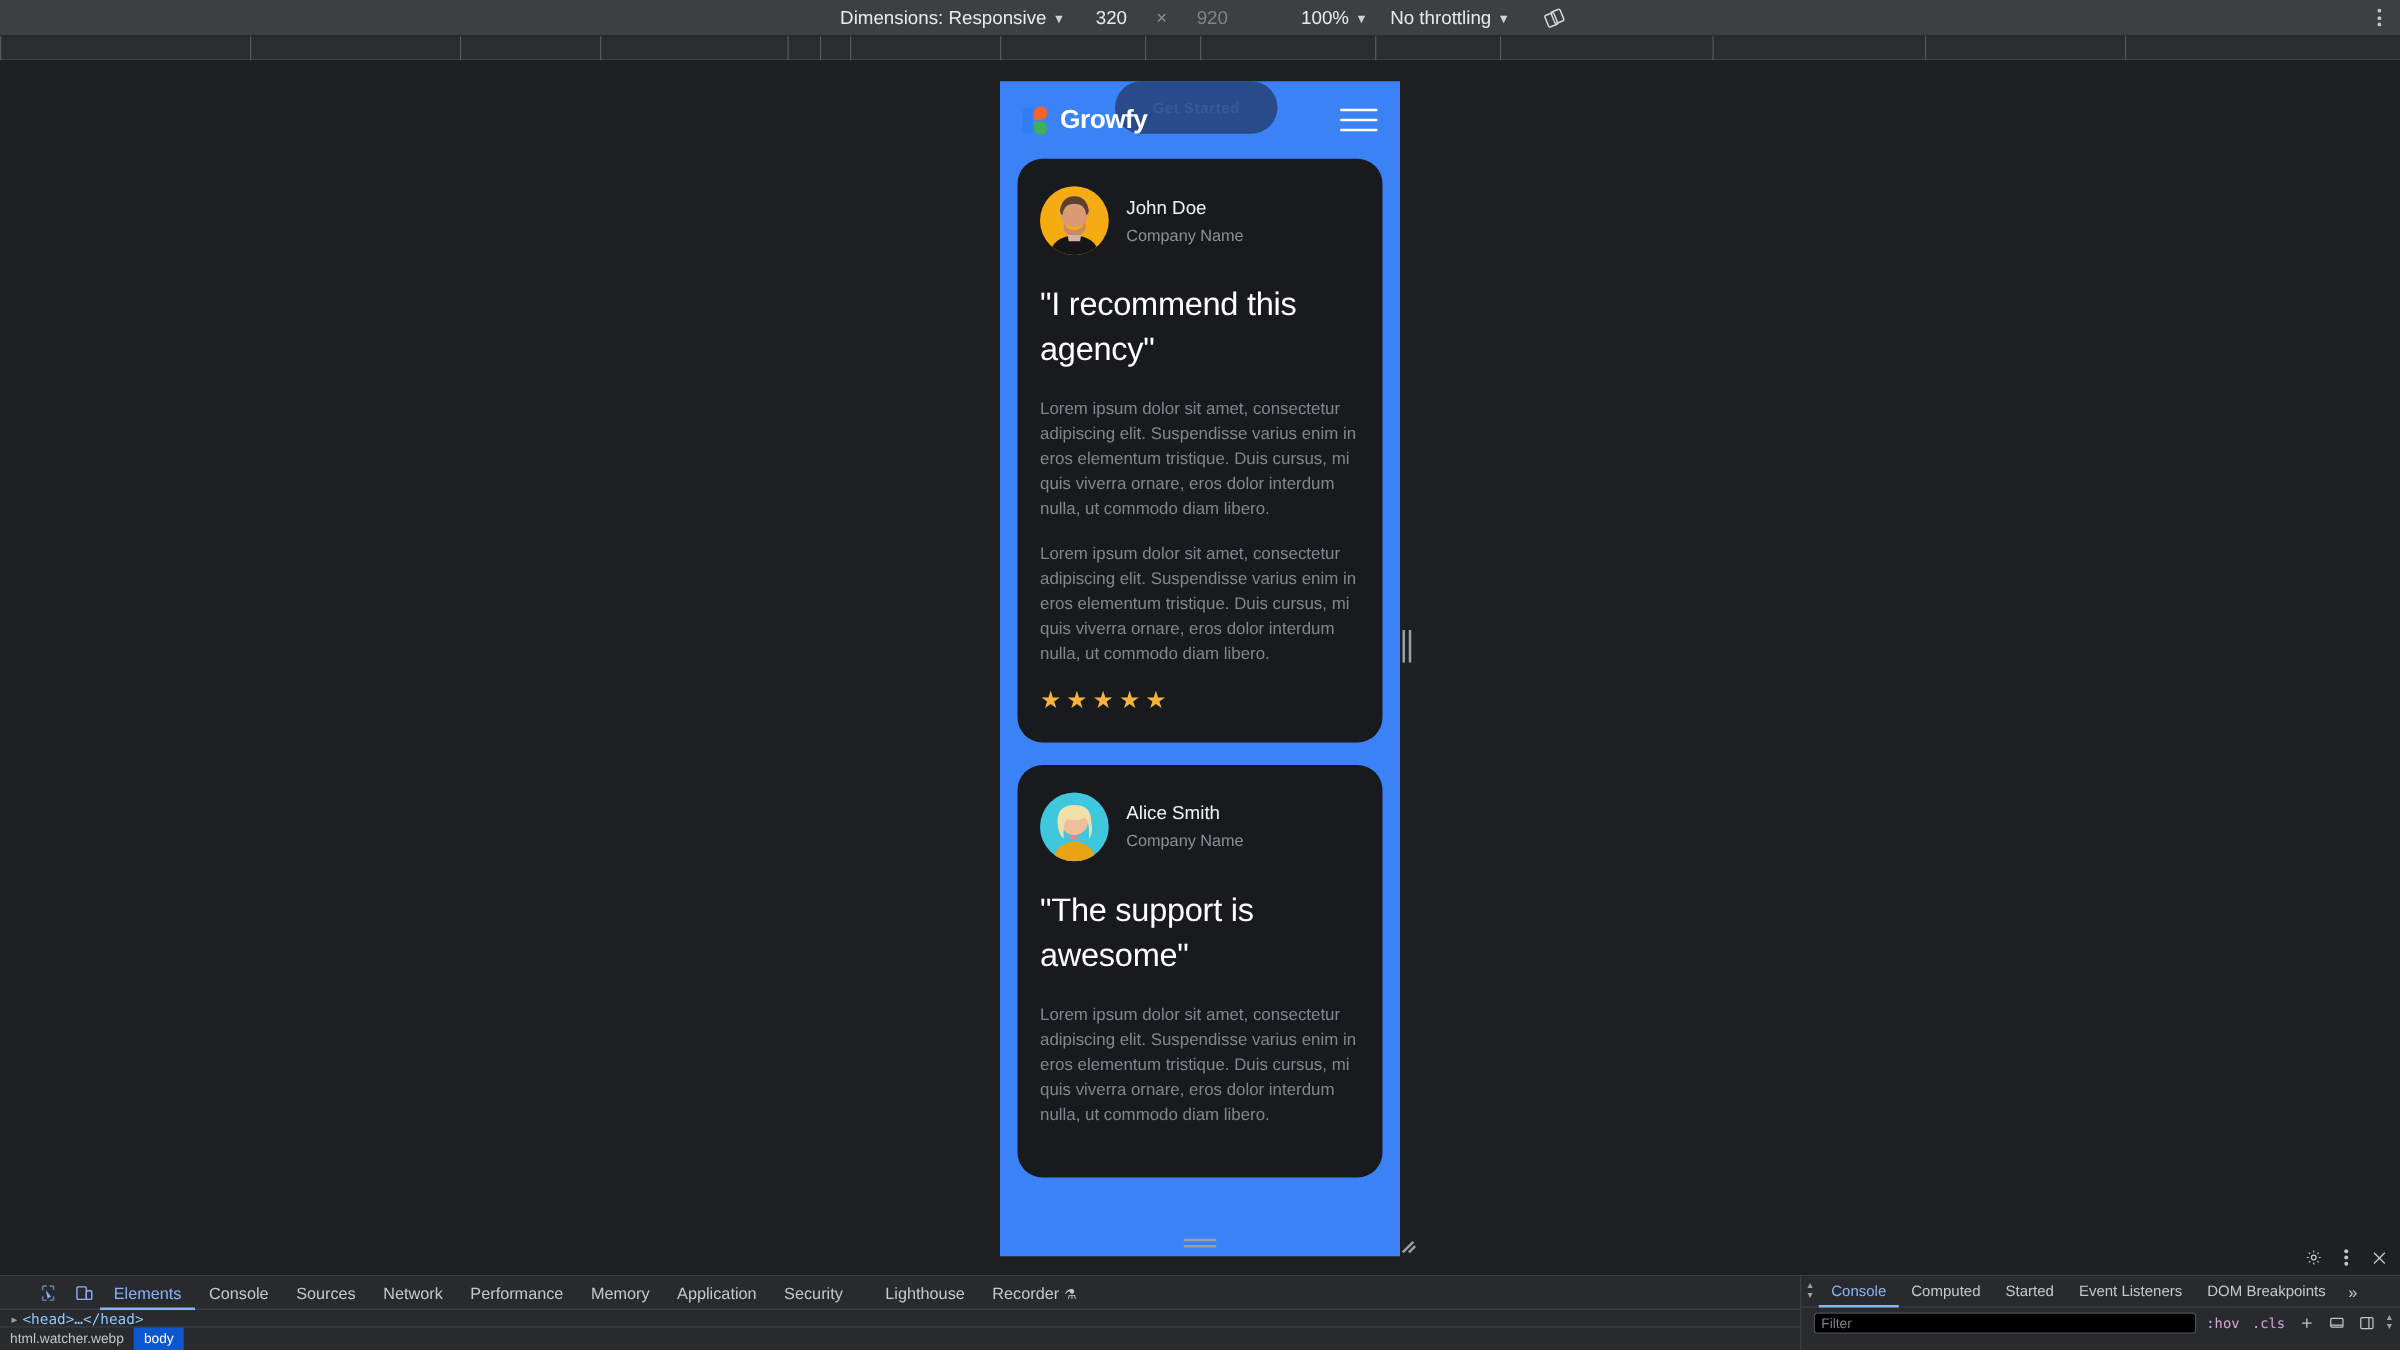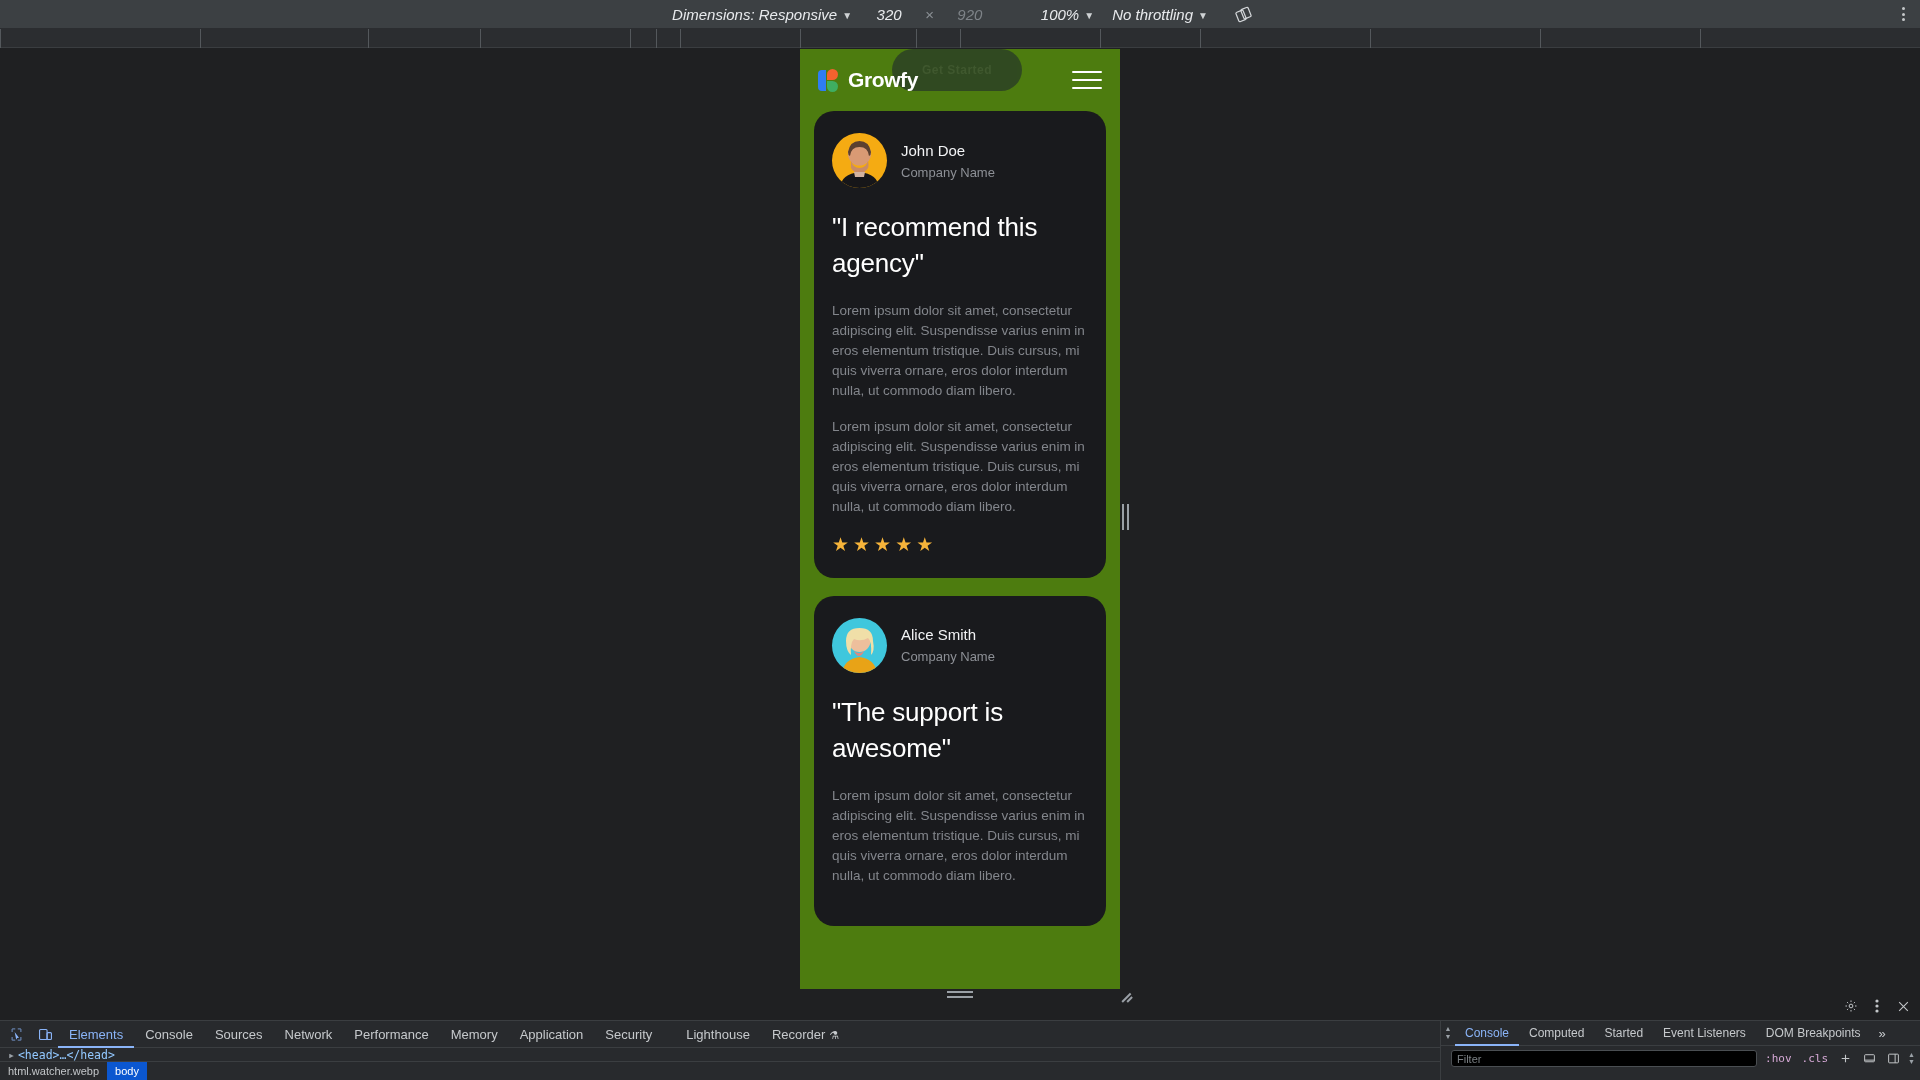--- a/index.html
+++ b/index.html
@@ -15,21 +15,20 @@
     position: absolute; top: 0; left: 0;
     width: 1920px; height: 29px;
     background: #3c4043;
     display: flex; align-items: center;
     border-bottom: 1px solid #2b2d30;
   }
   .dt-center {
     position: absolute; left: 0; right: 0;
     display: flex; align-items: center; justify-content: center;
     gap: 0px;
-    font-style: italic;
   }
   .dt-item {
     color: #e8eaed; font-size: 15px;
     padding: 2px 9px; white-space: nowrap;
     display: flex; align-items: center; gap: 5px;
     border-radius: 2px; cursor: default;
   }
   .caret { font-size: 10px; color: #cfd2d4; transform: translateY(1px); }
   .dt-dim-val {
     color: #e8eaed; font-size: 15px; font-weight: 500;
@@ -68,23 +67,23 @@
     background: #54585c;
   }
 
   
   #device-frame {
     position: absolute;
     left: 800px; top: 19px;
     width: 320px; height: 952px;
   }
   #device-screen {
-    position: absolute; left: 0; top: 1px;
+    position: absolute; left: 0; top: 17px;
     width: 320px; height: 940px;
-    background: #4d7c0f;
+    background: #3b82f6;
     overflow: hidden;
   }
   #resize-handle-right {
     position: absolute; left: 321px; top: 452px;
     width: 8px; height: 34px;
     display: flex; align-items: center; justify-content: center; gap: 3px;
   }
   #resize-handle-right i { width: 2px; height: 26px; background: #9aa0a6; display: block; }
   #resize-handle-bottom {
     position: absolute; left: 143px; top: 942px;
@@ -174,20 +173,21 @@
   #devtools {
     position: absolute; left: 0; top: 1020px;
     width: 1920px; height: 60px;
     background: #282a2d;
     border-top: 1px solid #3b3e41;
   }
   #dt-tabbar {
     position: absolute; left: 0; top: 0; width: 1440px; height: 27px;
     display: flex; align-items: center; gap: 0;
     border-bottom: 1px solid #3b3e41;
+    padding-left: 22px;
   }
   .dt-tool-icon {
     width: 26px; height: 26px; margin-left: 3px;
     display: flex; align-items: center; justify-content: center;
     border-radius: 3px;
   }
   .panel-tab {
     color: #c6c9cc; font-size: 13px; padding: 0 11px;
     height: 27px; line-height: 27px; white-space: nowrap;
     border-bottom: 2px solid transparent; cursor: default;

